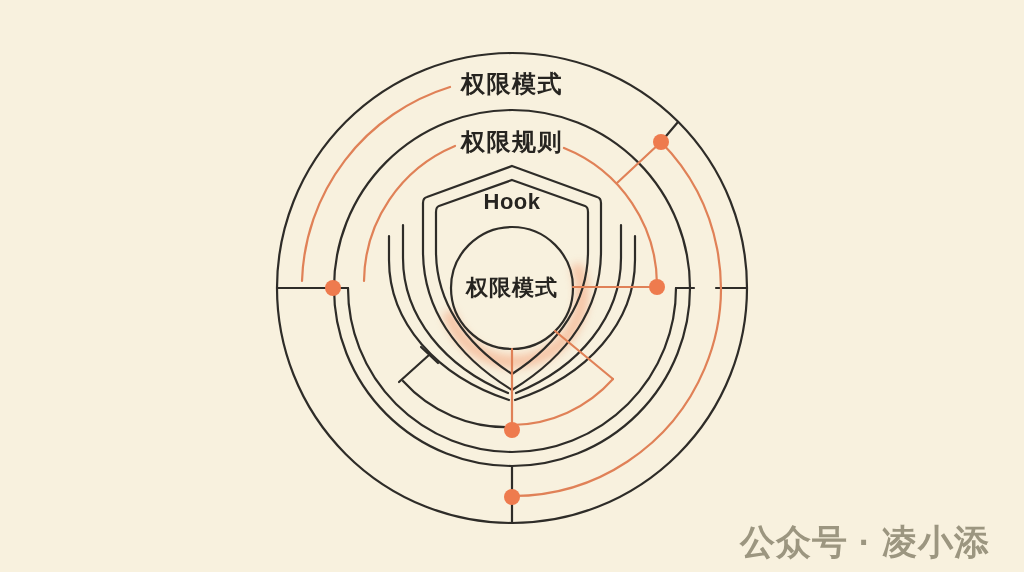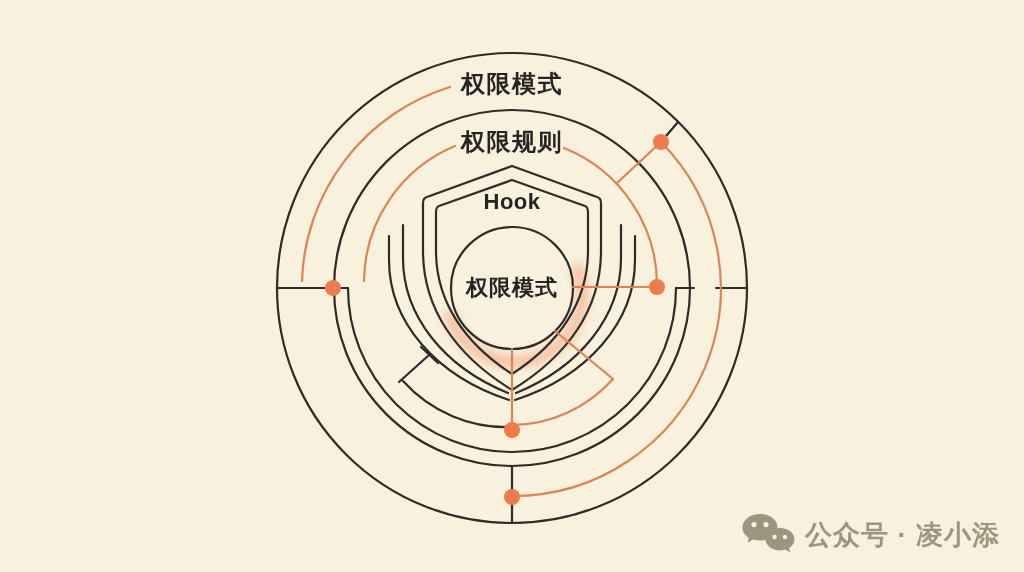--- a/index.html
+++ b/index.html
@@ -13,22 +13,23 @@
     position:absolute;left:512px;transform:translateX(-50%);
     color:#262420;font-weight:700;white-space:nowrap;letter-spacing:1.5px;
   }
   .label-outer{top:68px;font-size:24px;}
   .label-mid{top:126px;font-size:24px;}
   .label-hook{top:189px;font-size:22px;letter-spacing:0.5px;}
   .label-core{top:273px;font-size:22px;letter-spacing:1px;}
   .watermark{
     position:absolute;left:740px;top:510px;height:50px;
     display:flex;align-items:center;gap:9px;
-    color:#9c9680;font-size:27px;font-weight:600;letter-spacing:1px;
+    color:#9c9680;font-size:35px;font-weight:600;letter-spacing:1px;
     white-space:nowrap;
+    flex-direction:column;
   }
 </style>
 </head>
 <body>
 
 <div class="stage">
 
   <svg class="diagram" width="1024" height="572" viewBox="0 0 1024 572">
 
     <g style="filter:blur(4px)">

